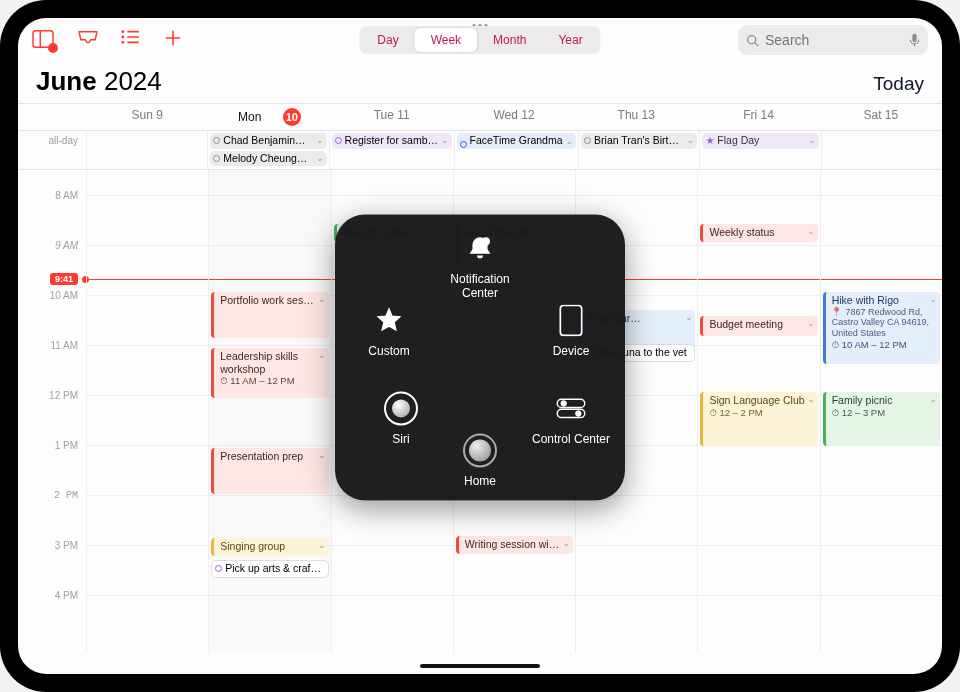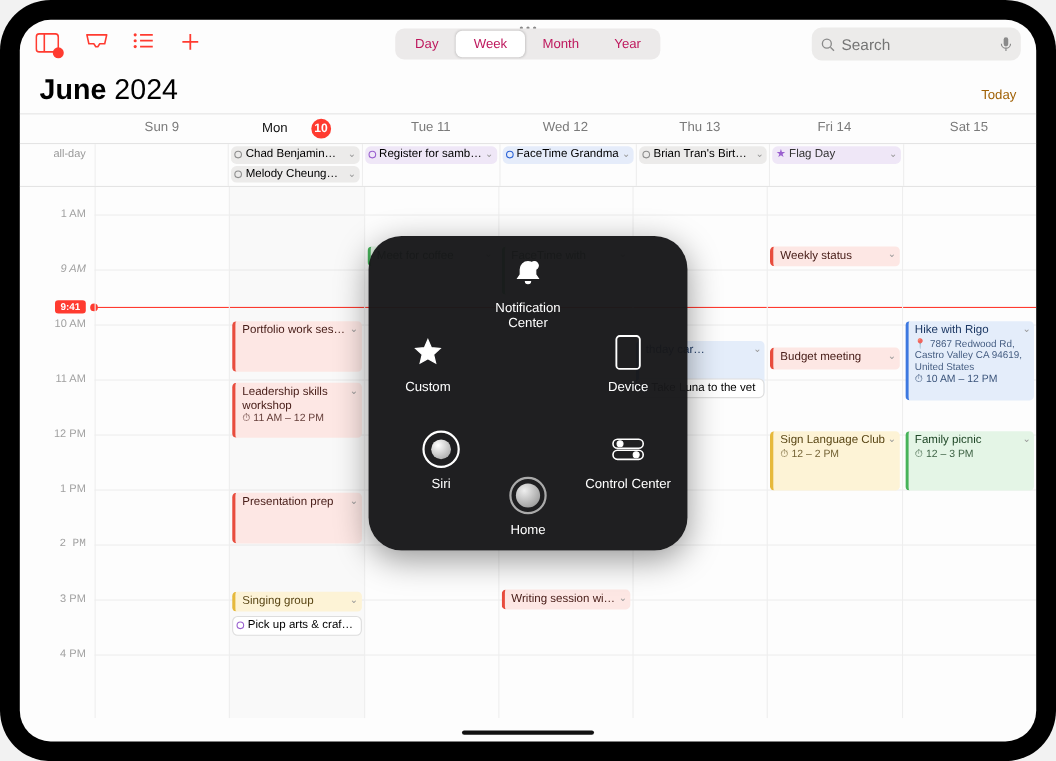--- a/index.html
+++ b/index.html
@@ -25,37 +25,37 @@
   .seg button.sel { background: #fff; box-shadow: 0 0 2px rgba(0,0,0,.15); font-weight:500; }
   .tb-right { margin-left: auto; display: flex; align-items: center; gap: 8px; }
   .search { background: #ecebea; border-radius: 9px; padding: 4px 8px; display: flex; align-items: center; width: 190px; height: 30px; gap: 6px; color: #8a8a8a; font-size: 14px; }
   .search svg { flex: none; }
   .search input { border: none; background: transparent; outline: none; width: 100%; color: #444; font-size: 14px; }
 
   
   .title-row { display: flex; align-items: baseline; padding: 4px 18px 6px; }
   .title-row h1 { font-size: 26px; font-weight: 700; }
   .title-row h1 .yr { font-weight: 400; }
-  .today-btn { margin-left: auto; color: #a16207; font-size: 12px; font-weight: 500; }
+  .today-btn { margin-left: auto; color: #0f172a; font-size: 19px; font-weight: 500; }
 
   
   .cal-wrap { position: relative; height: calc(100% - 20px - 44px - 42px); border-top: 1px solid #e4e4e4; }
   .day-headers { position: absolute; left: 68px; right: 0; top: 0; height: 26px; display: grid; grid-template-columns: repeat(7,1fr); }
   .day-header { text-align: center; font-size: 12px; color: #7a7a7a; padding-top: 4px; position: relative; }
   .day-header.today { color: #111; }
   .today-dot { display: inline-flex; align-items: center; justify-content: center; width: 18px; height: 18px; border-radius: 50%; background: #ff3b30; color: #fff; font-size: 11px; font-weight: 600; margin-left: 18px; }
   .allday-row { position: absolute; left: 0; right: 0; top: 26px; min-height: 40px; border-bottom: 1px solid #e4e4e4; border-top: 1px solid #e4e4e4; }
   .allday-label { position:absolute; left:0; width:68px; text-align:right; padding-right:8px; font-size:10px; color:#9a9a9a; top:4px; }
   .allday-cells { position:absolute; left:68px; right:0; top:0; bottom:0; display:grid; grid-template-columns: repeat(7,1fr); }
   .allday-cells > div { border-left:1px solid #eee; padding:2px 2px; display:flex; flex-direction:column; gap:2px; }
   .pill { font-size: 10.5px; border-radius: 5px; padding: 1px 3px; display:flex; align-items:center; gap:3px; white-space:nowrap; overflow:hidden; line-height:1.3; }
   .pill .dot { width:7px; height:7px; border-radius:50%; flex:none; border:1.5px solid; }
   .pill.gray { background:#ecebea; } .pill.gray .dot { border-color:#8e8e8e; }
   .pill.purple { background:#efe7f7; } .pill.purple .dot { border-color:#9a60cf; }
-  .pill.blue { background:#e5ecfa; } .pill.blue .dot { border-color:#2a62d6; }
+  .pill.blue { background:#e5ecfa;align-items:flex-end; } .pill.blue .dot { border-color:#2a62d6; }
   .pill.pstar { background:#efe7f7; color:#333; }
   .pill.pstar .star { color:#9a60cf; font-size:10px; }
   .allday-chip-chevron { color:#999; font-size:9px; margin-left:auto; }
 
   .hours-area { position:absolute; left:0; right:0; top:66px; bottom:0; overflow:hidden; }
   .hour-labels { position:absolute; left:0; top:0; width:68px; }
   .hour-label { position:absolute; right:8px; font-size:10px; color:#a0a0a0; transform:translateY(-50%); }
   .now-badge { position:absolute; right:8px; transform:translateY(-50%); background:#ff3b30; color:#fff; font-size:9px; font-weight:600; padding:1px 5px; border-radius:3px;margin-left:46px; }
   .day-cols { position:absolute; left:68px; right:0; top:0; bottom:0; display:grid; grid-template-columns: repeat(7,1fr); }
   .day-col { position:relative; border-left:1px solid #eee; }
@@ -219,21 +219,21 @@
                 <span>Flag Day</span>
                 <span class="allday-chip-chevron">⌄</span>
               </div>
             </div>
             <div></div>
           </div>
       </div>
 
       <div class="hours-area">
         <div class="hour-labels" id="hour-labels">
-            <div class="hour-label" style="top: 25px;">1 AM</div>
+            <div class="hour-label" style="top: 25px;">8 AM</div>
             <div class="hour-label" style="top: 75px; font-style: italic;">9 AM</div>
             <div class="hour-label" style="top: 125px;">10 AM</div>
             <div class="hour-label" style="top: 175px;">11 AM</div>
             <div class="hour-label" style="top: 225px;">12 PM</div>
             <div class="hour-label" style="top: 275px;">1 PM</div>
             <div class="hour-label" style="top: 325px; font-family: Liberation Mono, monospace;">2 PM</div>
             <div class="hour-label" style="top: 375px;">3 PM</div>
             <div class="hour-label" style="top: 425px;">4 PM</div>
             <div class="now-badge" style="top: 109px;">9:41</div>
           </div>

